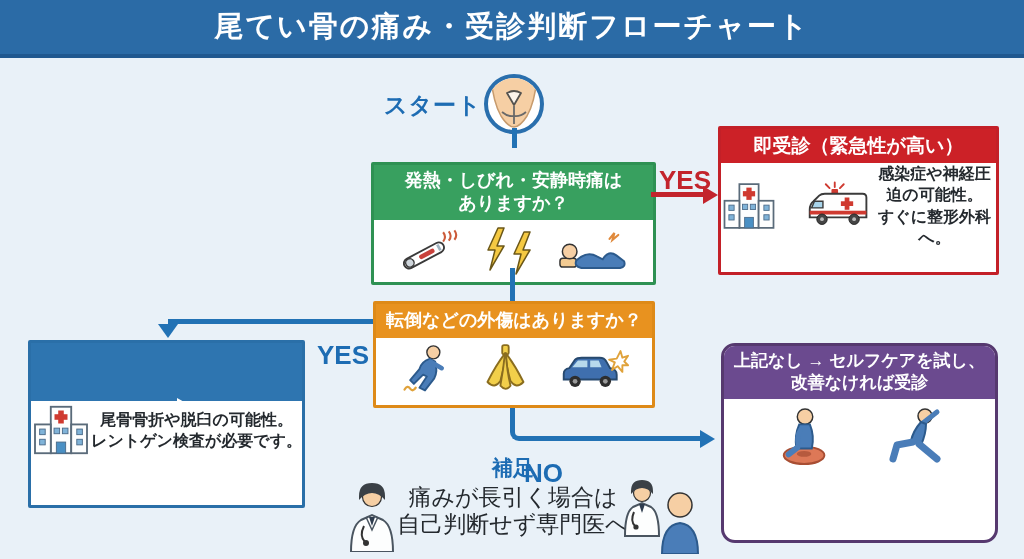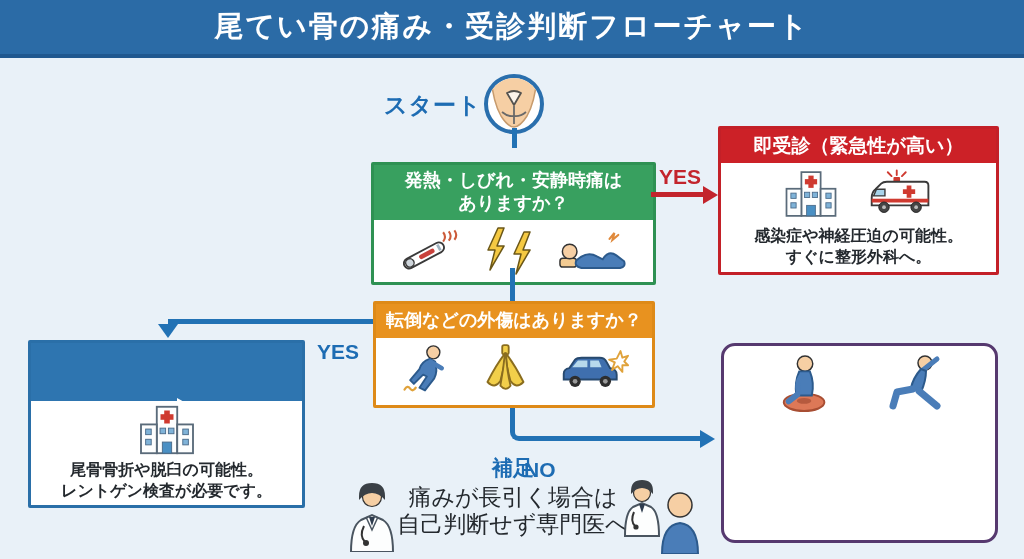--- a/index.html
+++ b/index.html
@@ -20,21 +20,21 @@
   .titlebar .t {
     color:#ffffff; font-size:29px; font-weight:700; letter-spacing:2px;
   }
 
   
   .box { background:#ffffff; border-radius:2px; overflow:hidden; }
   .box-header {
     color:#fff; font-weight:700; text-align:center;
     line-height:1.3; padding:4px 6px; white-space:pre-line;
   }
-  .box-body { display:flex; flex-direction:column; align-items:center; justify-content:center; }
+  .box-body { display:flex; flex-direction:row; align-items:center; justify-content:center; }
   .icons-row { display:flex; align-items:center; justify-content:center; }
   .desc {
     font-weight:700; color:#24292e; text-align:center;
     white-space:pre-line; line-height:1.33;
   }
 
   
   .q1 { left:371px; top:146px; width:285px; height:123px; border:3px solid #2e9153;margin-top:16px; }
   .q1 .box-header { background:#38a05f; font-size:18px; height:55px; }
   .q1 .box-body { height:62px; flex-direction:row; gap:22px; }
@@ -61,21 +61,21 @@
   .selfcare .box-header { background:#6b4a8f; font-size:17px; height:53px; }
   .selfcare .icons-row { height:74px; gap:42px; }
   .selfcare .desc { font-size:15px; }
 
   
   .start-label { left:384px; top:90px; color:#1d6cb3; font-size:23px; font-weight:700; letter-spacing:1px; }
   .start-icon { left:482px; top:72px; }
   .start-stem { left:512px; top:128px; width:5px; height:20px; background:#2272b5; }
 
   
-  .lbl { font-weight:700; font-size:21px; }
+  .lbl { font-weight:700; font-size:26px; }
   .lbl-blue { color:#1d6cb3;margin-top:48px; }
   .lbl-red  { color:#c3242c; }
   .line-blue { background:#2272b5; }
   .line-red  { background:#c3242c; }
 
   .yes1-label { left:659px; top:165px; }
   .yes1-line  { left:651px; top:192px; width:54px; height:5px; }
   .yes1-head  { left:703px; top:186px; width:0; height:0;
                 border-top:9px solid transparent; border-bottom:9px solid transparent;
                 border-left:15px solid #c3242c; }
@@ -284,20 +284,22 @@
       <div class="desc">尾骨骨折や脱臼の可能性。
 レントゲン検査が必要です。</div>
     </div>
   </div>
 
   <div class="abs no2-elbow"></div>
   <div class="abs no2-head"></div>
   <div class="abs lbl lbl-blue no2-label">NO</div>
 
   <div class="abs box selfcare">
+    <div class="box-header">上記なし → セルフケアを試し、
+改善なければ受診</div>
     <div class="box-body">
       <div class="icons-row">
         <span>
           <svg width="62" height="60" viewBox="0 0 64 62">
             <ellipse cx="30" cy="51" rx="21" ry="9" fill="#dd7857" stroke="#a84e33" stroke-width="2"></ellipse>
             <ellipse cx="30" cy="49.5" rx="7.5" ry="3" fill="#b65a3e"></ellipse>
             <circle cx="31" cy="11" r="8" fill="#f6cfa4" stroke="#333" stroke-width="1.5"></circle>
             <path d="M25 19 Q20 30 22 44 L38 44 Q41 31 36 19 Z" fill="#4a7db8" stroke="#2c5a8c" stroke-width="2"></path>
             <path d="M26 25 Q22 32 24 40" fill="none" stroke="#4a7db8" stroke-width="5" stroke-linecap="round"></path>
             <path d="M23 43 L14 50" stroke="#4a7db8" stroke-width="6" stroke-linecap="round"></path>

